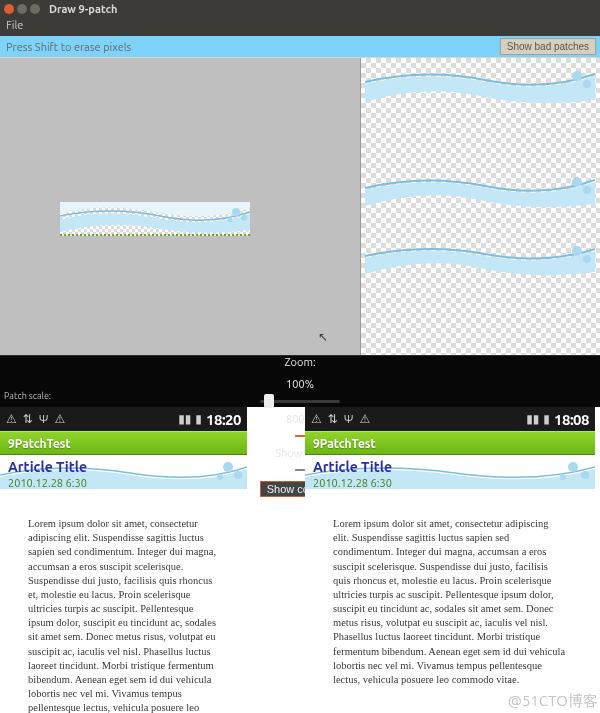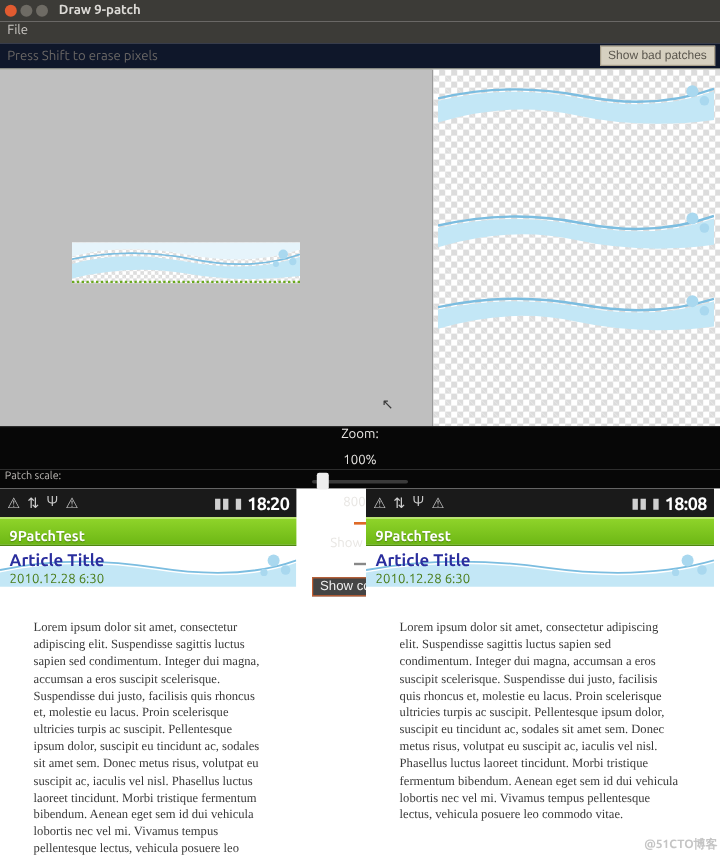--- a/index.html
+++ b/index.html
@@ -11,21 +11,21 @@
     .tb-close { background: #e25b30; }
     .tb-min { background: #6e6b64; }
     .tb-max { background: #6e6b64; }
     .title-text { color: #dcdad6; font-size: 11px; margin-left: 6px; font-weight: bold; }
 
     
     .menu-bar { background: #3c3b37; height: 18px; padding: 0 6px; }
     .menu-item { color: #ccc9c5; font-size: 11px; cursor: pointer; }
 
     
-    .hint-bar { background: #0f172a; height: 22px; display: flex; align-items: center; justify-content: space-between; padding: 0 4px; border-bottom: 1px solid #d8d6c0; }
+    .hint-bar { background: #7dd3fc; height: 22px; display: flex; align-items: center; justify-content: space-between; padding: 0 4px; border-bottom: 1px solid #d8d6c0; }
     .hint-text { color: #6a6765; font-size: 11px; padding-left: 2px; }
     .bad-patches-btn { background: #d6d0c0; border: 1px solid #a89f8a; color: #5a564d; font-size: 10px; padding: 2px 6px; cursor: pointer; }
 
     
     .workspace { display: flex; height: 297px; }
     .edit-pane { flex: 1; background: #bfbfbf; position: relative; }
     .asset-preview { position: absolute; left: 60px; top: 144px; width: 190px; height: 34px; }
     .asset-bg { width: 100%; height: 100%; position: absolute; }
     .preview-pane { width: 240px; background: #bfbfbf; border-left: 1px solid #9a9a9a; position: relative; }
 
@@ -60,31 +60,31 @@
     
     .phones { display: flex; padding: 0; gap: 58px; }
     .phone { width: 247px; background: #fff; }
     .phone.wide { width: 290px; }
     .status-bar { background: #1a1a1a; height: 24px; display: flex; align-items: center; justify-content: space-between; padding: 0 6px; }
     .status-left { display: flex; gap: 6px; }
     .status-right { display: flex; gap: 4px; align-items: center; }
     .status-time { color: #fff; font-size: 15px; font-weight: bold; letter-spacing: -0.5px; }
     .s-icon { color: #cfcfcf; font-size: 12px; }
 
-    .app-bar { background: linear-gradient(#8fd42a, #6db715); height: 24px; display: flex; align-items: flex-end; padding: 0 8px; border-top: 1px solid #b4e85a; border-bottom: 1px solid #4e870f; }
+    .app-bar { background: linear-gradient(#8fd42a, #6db715); height: 24px; display: flex; align-items: center; padding: 0 8px; border-top: 1px solid #b4e85a; border-bottom: 1px solid #4e870f; }
     .app-bar-title { color: #fff; font-size: 12px; font-weight: bold; text-shadow: 0 1px 1px rgba(0,0,0,0.3); }
 
     .wave-header { height: 34px; position: relative; background: #fff; overflow: hidden; }
     .article-title { color: #2a2e9e; font-size: 14px; font-weight: bold; padding: 4px 8px 0; position: relative; z-index: 2; }
     .article-date { color: #4a7c18; font-size: 11px; padding: 2px 8px 0; position: relative; z-index: 2; }
     .wave-svg { position: absolute; left: 0; bottom: -2px; width: 100%; height: 32px; z-index: 1; }
 
     .article-body { padding: 28px; font-size: 10.5px; line-height: 1.35; color: #3a3a3a; font-family: Georgia, serif; }
 
-    .watermark { position: absolute; right: 2px; bottom: 2px; color: #c4c4c4; font-size: 10px; font-weight: bold; }
+    .watermark { position: absolute; right: 2px; bottom: 2px; color: #c4c4c4; font-size: 15px; }
   </style>
 </head>
 <body>
 
 <div class="title-bar">
   <div class="tb-btn tb-close"></div>
   <div class="tb-btn tb-min"></div>
   <div class="tb-btn tb-max"></div>
   <div class="title-text">Draw 9-patch</div>
 </div>

